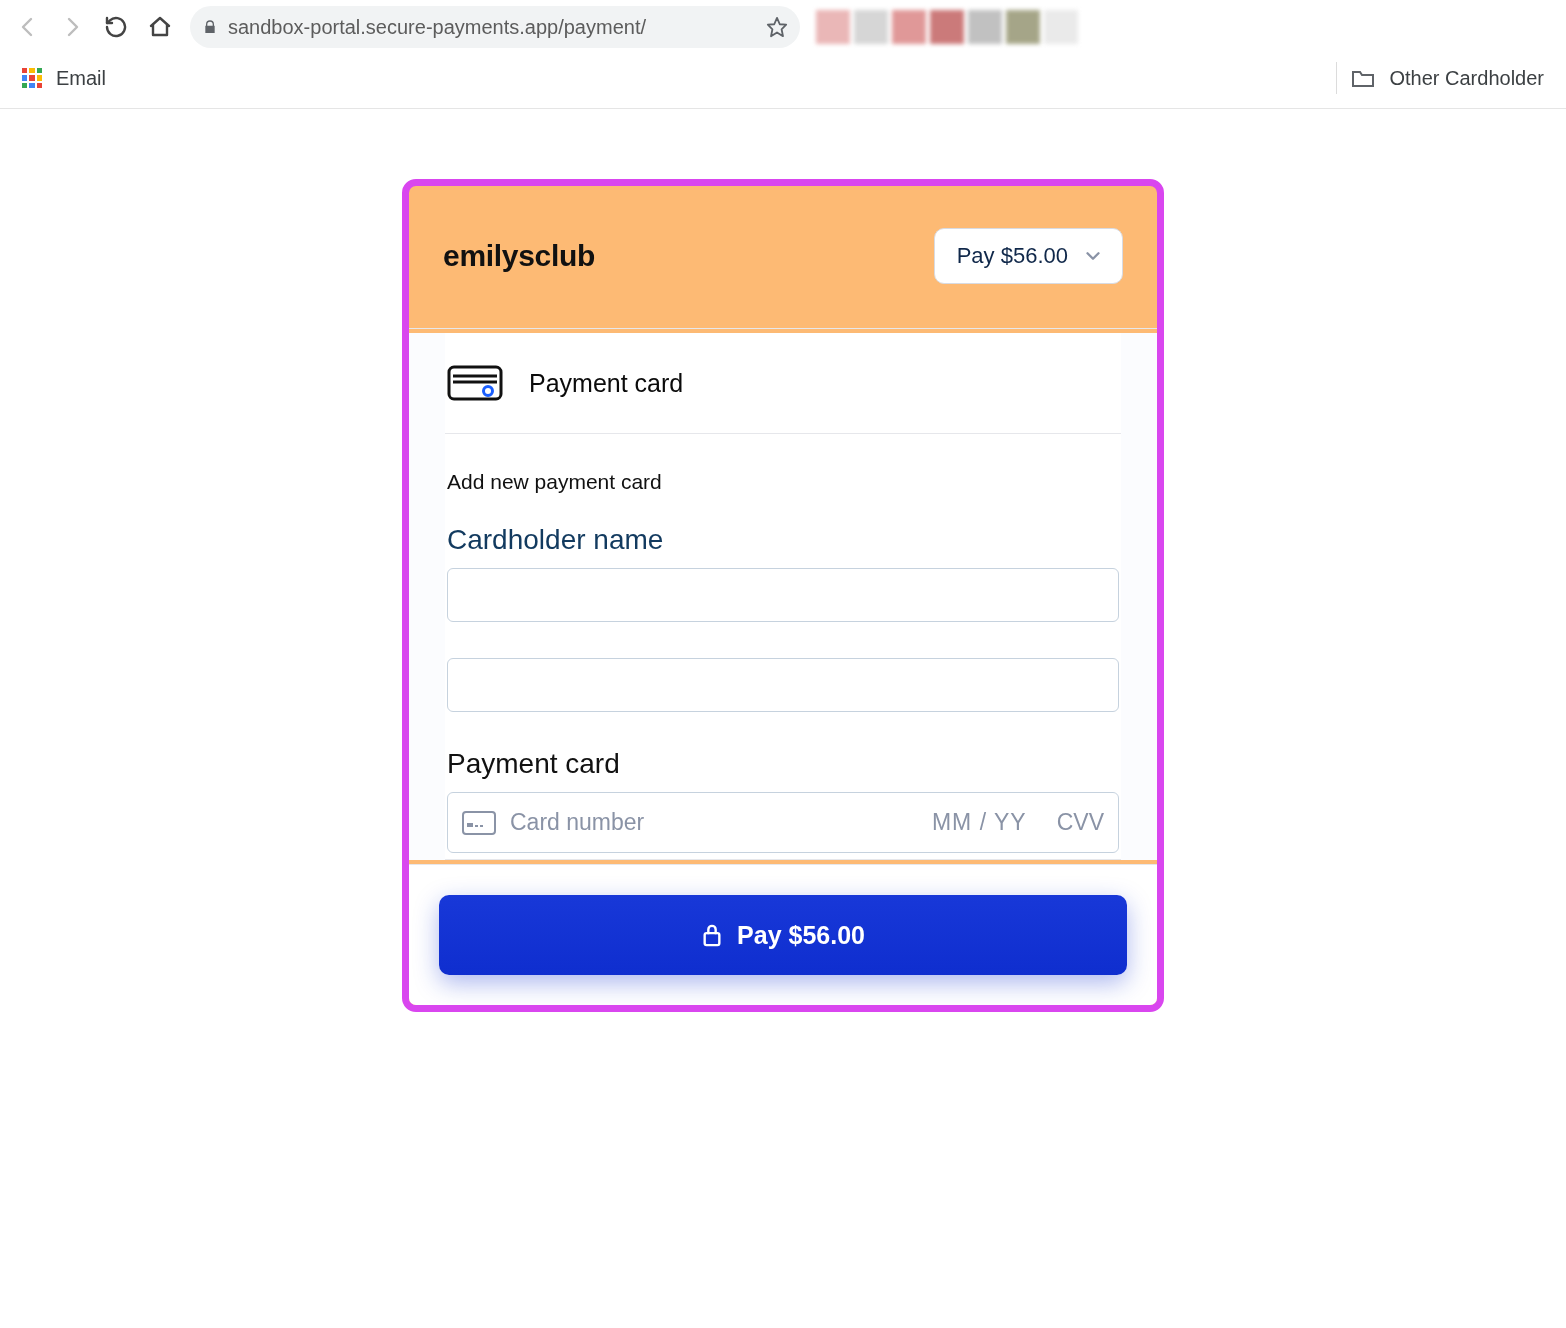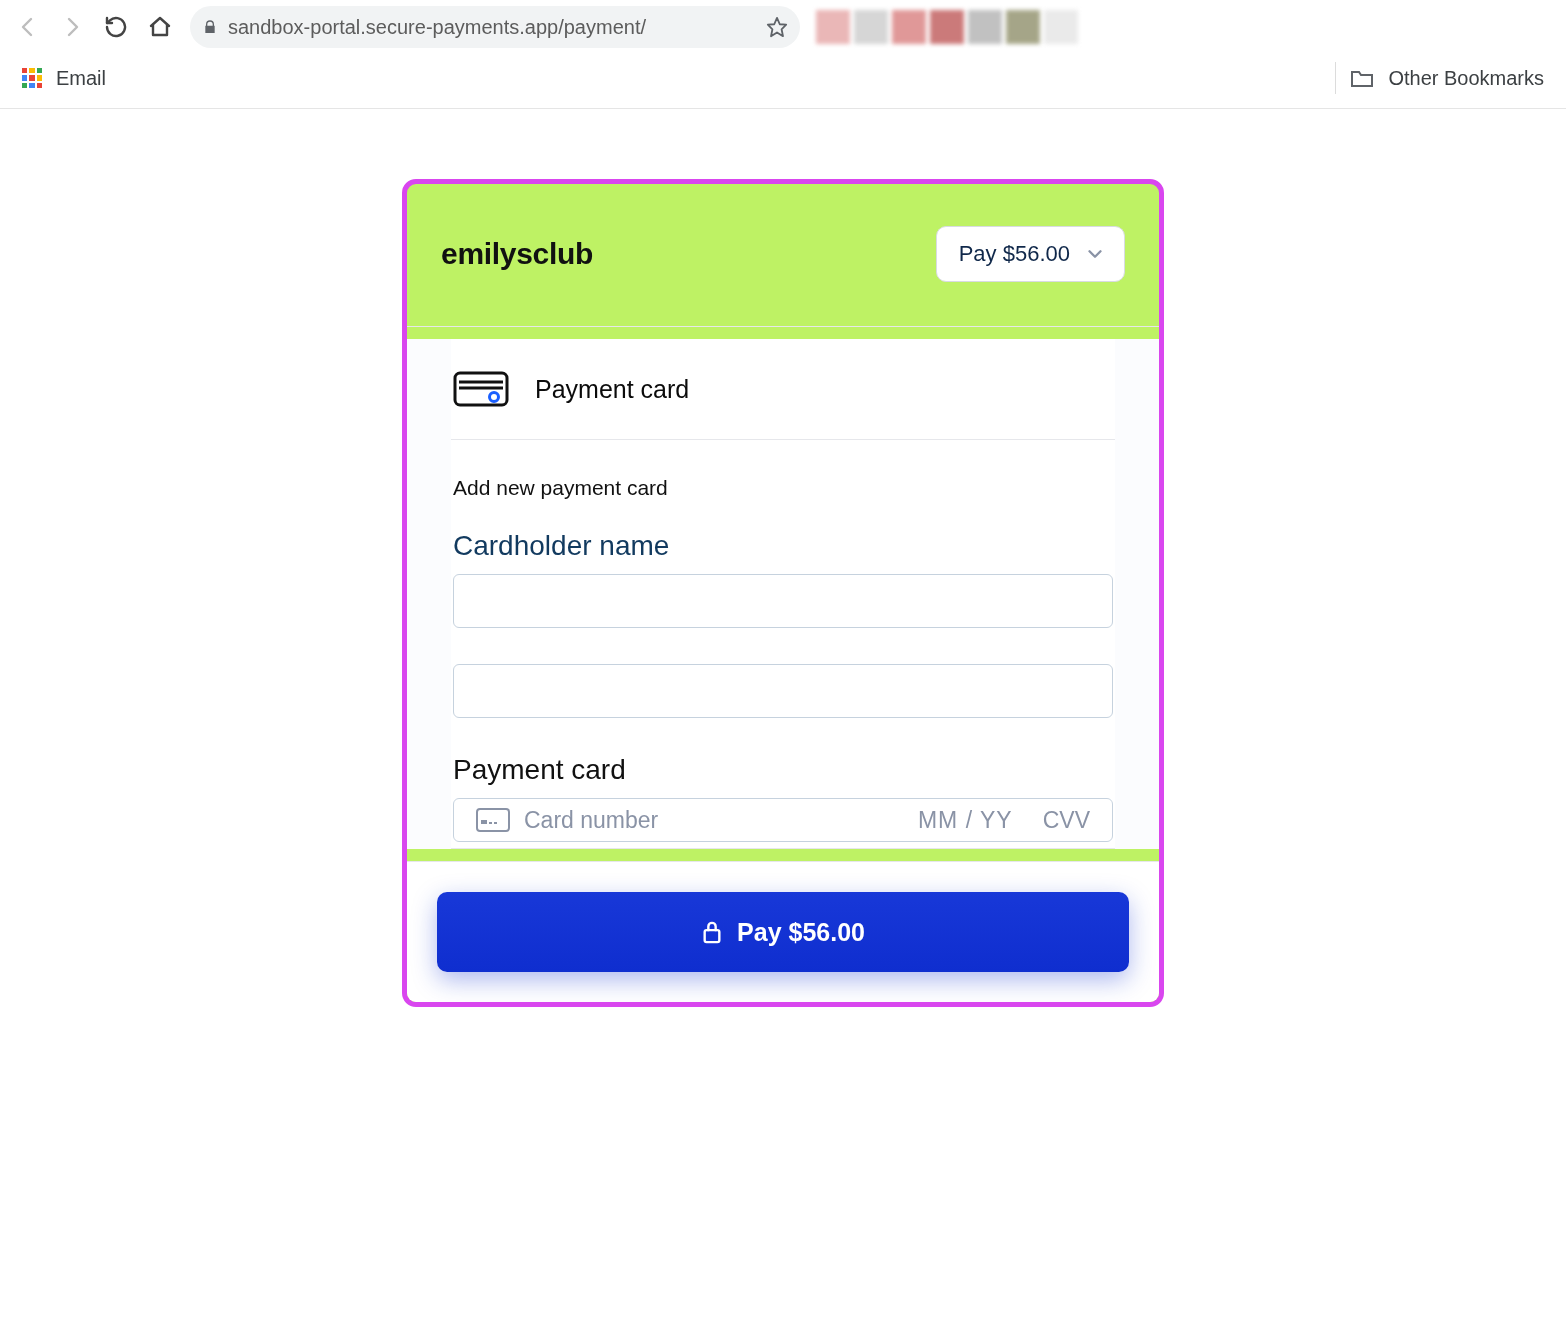--- a/index.html
+++ b/index.html
@@ -84,22 +84,22 @@
 
     
     .page {
       padding: 70px 0 60px 0;
       display: flex;
       justify-content: center;
       background: #fff;
     }
     .card {
       width: 762px;
-      background: #bef264;
-      border: 5px solid #d946ef;
+      background: #fdba74;
+      border: 7px solid #d946ef;
       border-radius: 14px;
       overflow: hidden;
       position: relative;
     }
 
     
     .card-header {
       padding: 42px 34px 44px 34px;
       display: flex;
       align-items: center;
@@ -134,21 +134,21 @@
       background: #fbfcfe;
       padding: 0 32px;
     }
     .method-box {
       background: #fff;
       border: 1px solid #e6e7eb;
       border-left: 0;
       border-right: 0;
       border-top: 0;
       border-bottom-width: 1px;
-      margin: 12px;
+      margin: 4px;
     }
     .method-header {
       display: flex;
       align-items: center;
       gap: 26px;
       padding: 30px 2px 30px 2px;
       border-bottom: 1px solid #e6e7eb;
     }
     .card-svg { display:flex; }
     .method-title {
@@ -178,27 +178,27 @@
       border: 1px solid #c6d2de;
       border-radius: 6px;
       font-size: 20px;
       padding: 0 14px;
       background: #fff;
     }
     .field-group { margin-bottom: 36px; }
     .field-group.last { margin-bottom: 0; }
     .card-row {
       width: 100%;
-      height: 44px;
+      height: 61px;
       border: 1px solid #c6d2de;
       border-radius: 6px;
       background: #fff;
       display:flex;
       align-items:center;
-      padding: 0 22px;
+      padding: 0 14px;
       gap: 14px;
     }
     .card-row .mini-card{ color:#8a93a6; display:flex;}
     .card-row .ph{
       color:#8a93a6;
       font-size: 23px;
     }
     .card-row .grow{flex:1;}
     .card-row .ph.exp{ letter-spacing:1px; margin-right:16px;}
 
@@ -291,21 +291,21 @@
         <span></span>
     </div>
     <span>Email</span>
     <div class="row2-spacer"></div>
     <div class="row2-divider"></div>
     <span class="folder-icon">
       <svg width="24" height="20" viewBox="0 0 24 20" fill="none" stroke="currentColor" stroke-width="2">
           <path d="M2 4h7l2 3h11v11H2z"></path>
         </svg>
     </span>
-    <span>Other Bookmarks</span>
+    <span>Other Cardholder</span>
   </div>
 </div>
 
 <div class="page">
   <div class="card">
 
     <div class="card-header">
       <div class="merchant-name">emilysclub</div>
       <div class="pay-dropdown">
         <span class="pay-dropdown-label">Pay $56.00</span>

